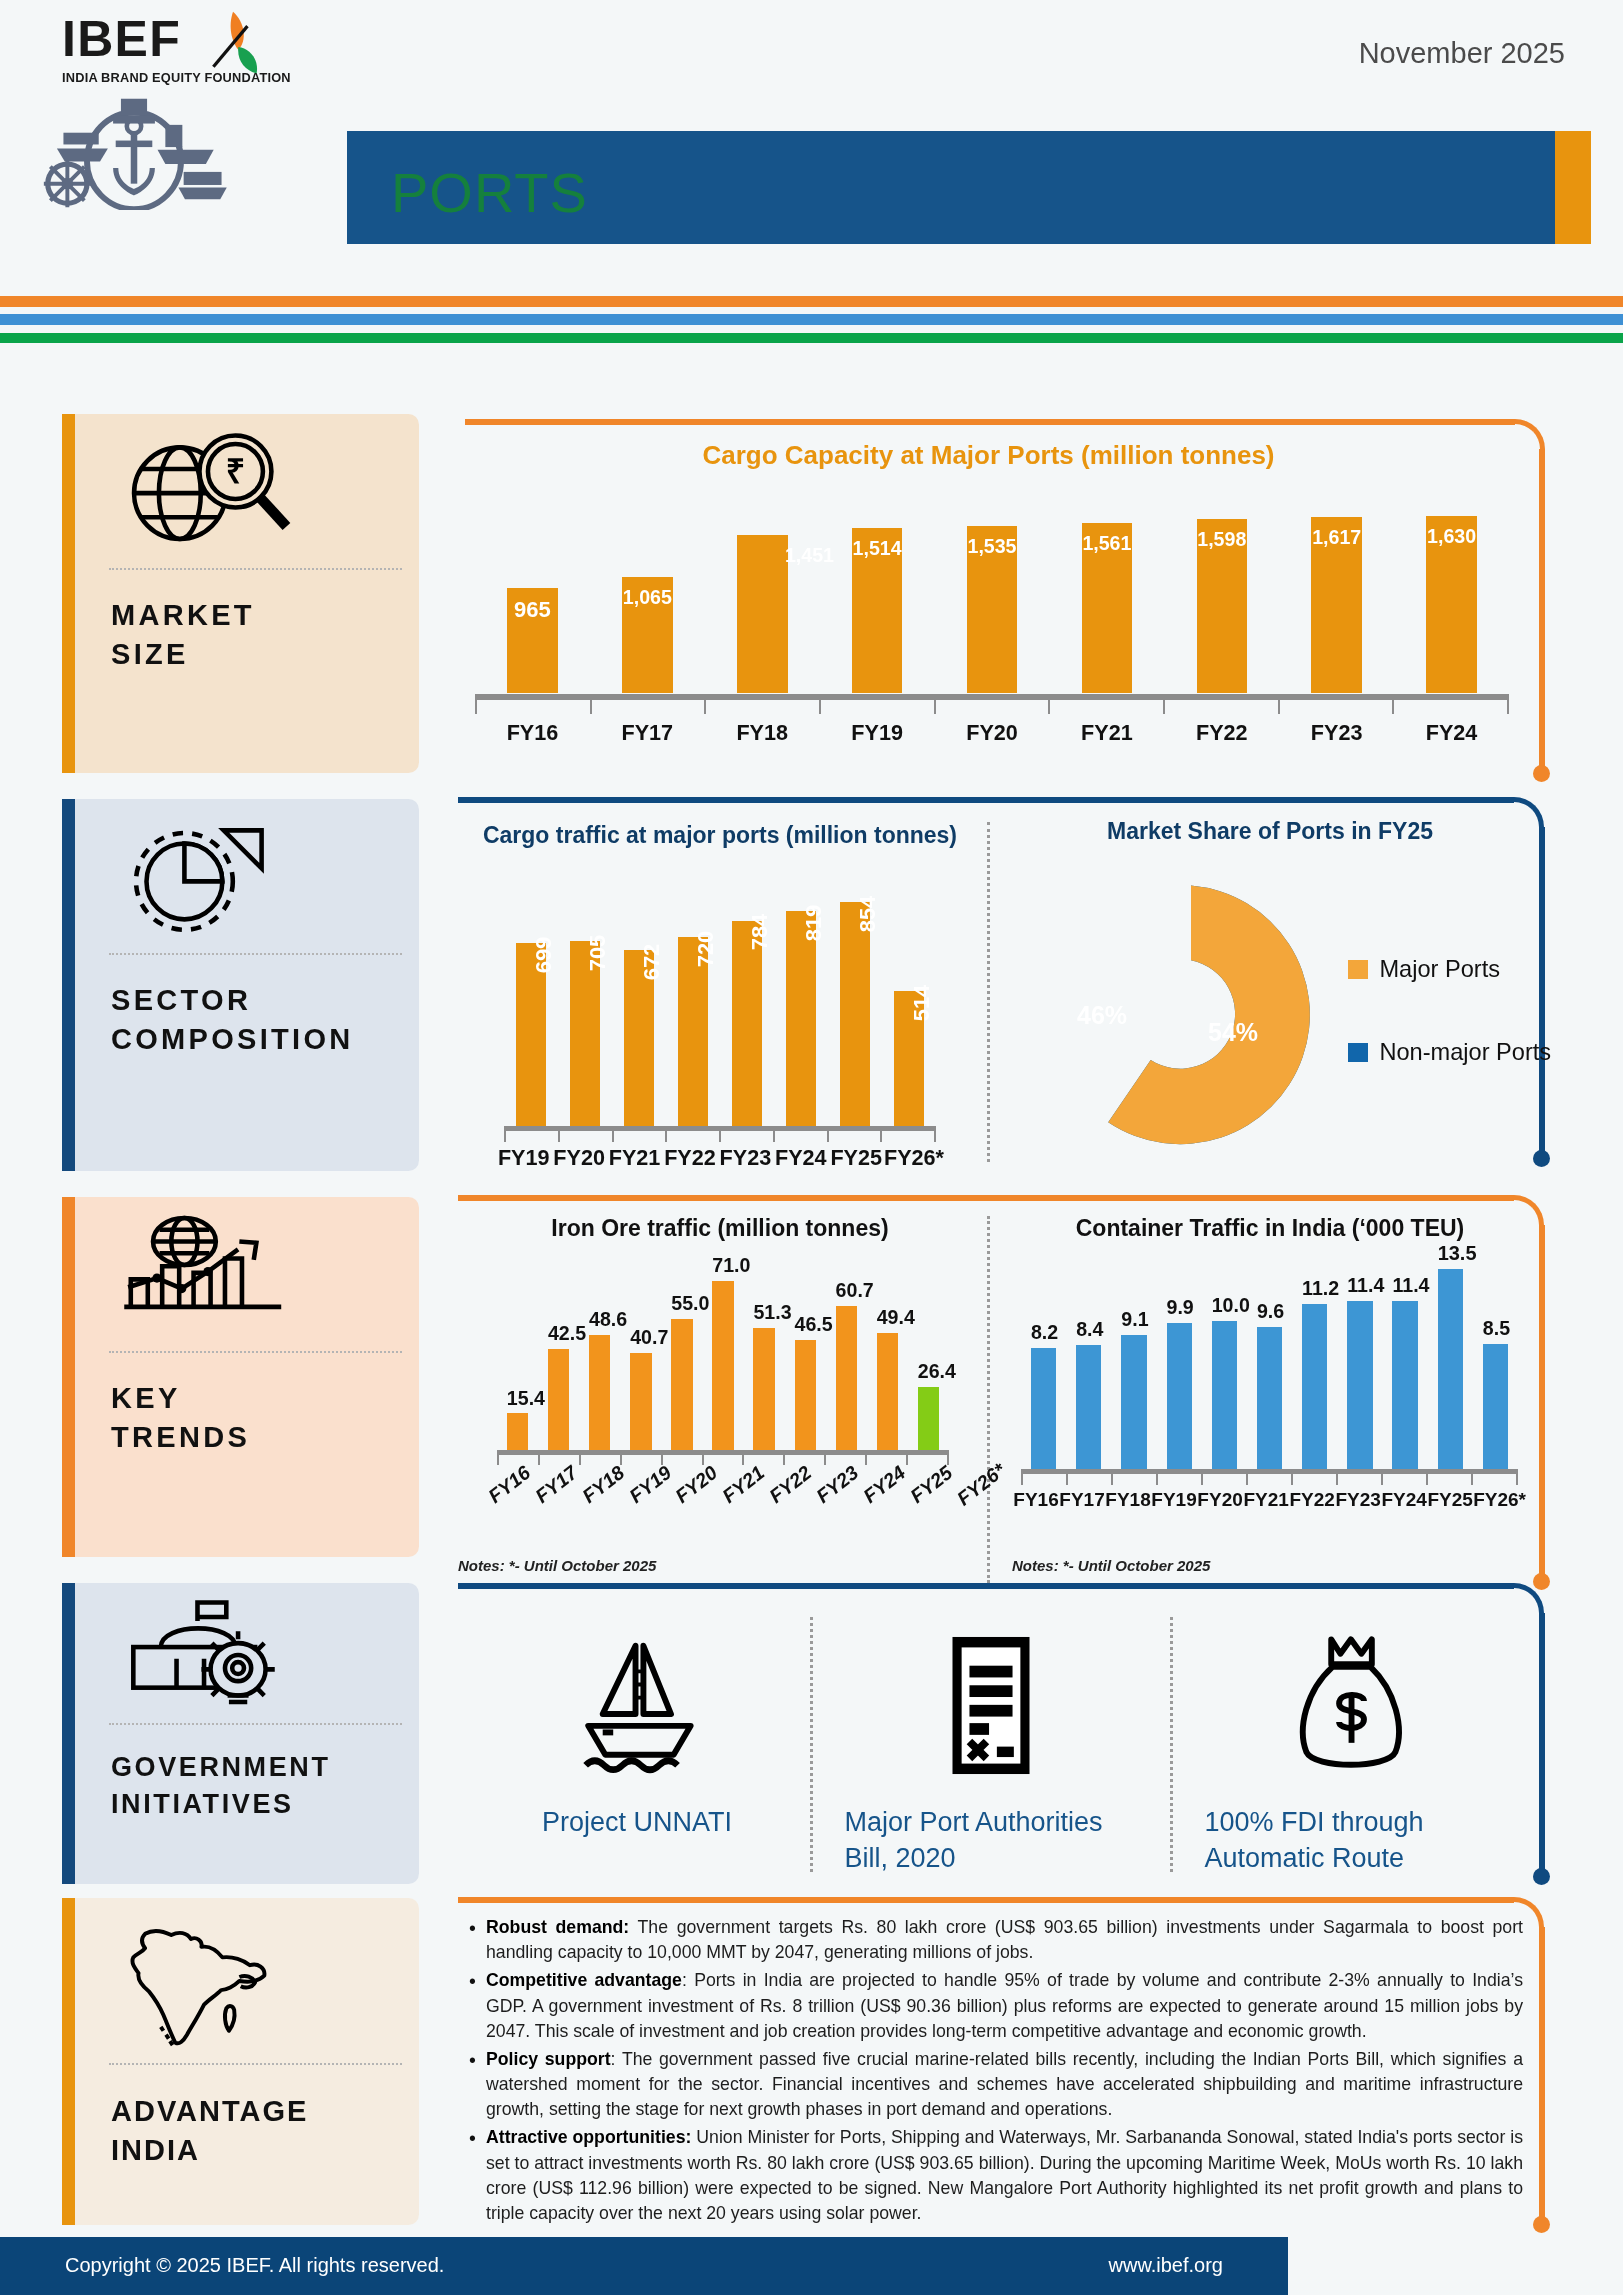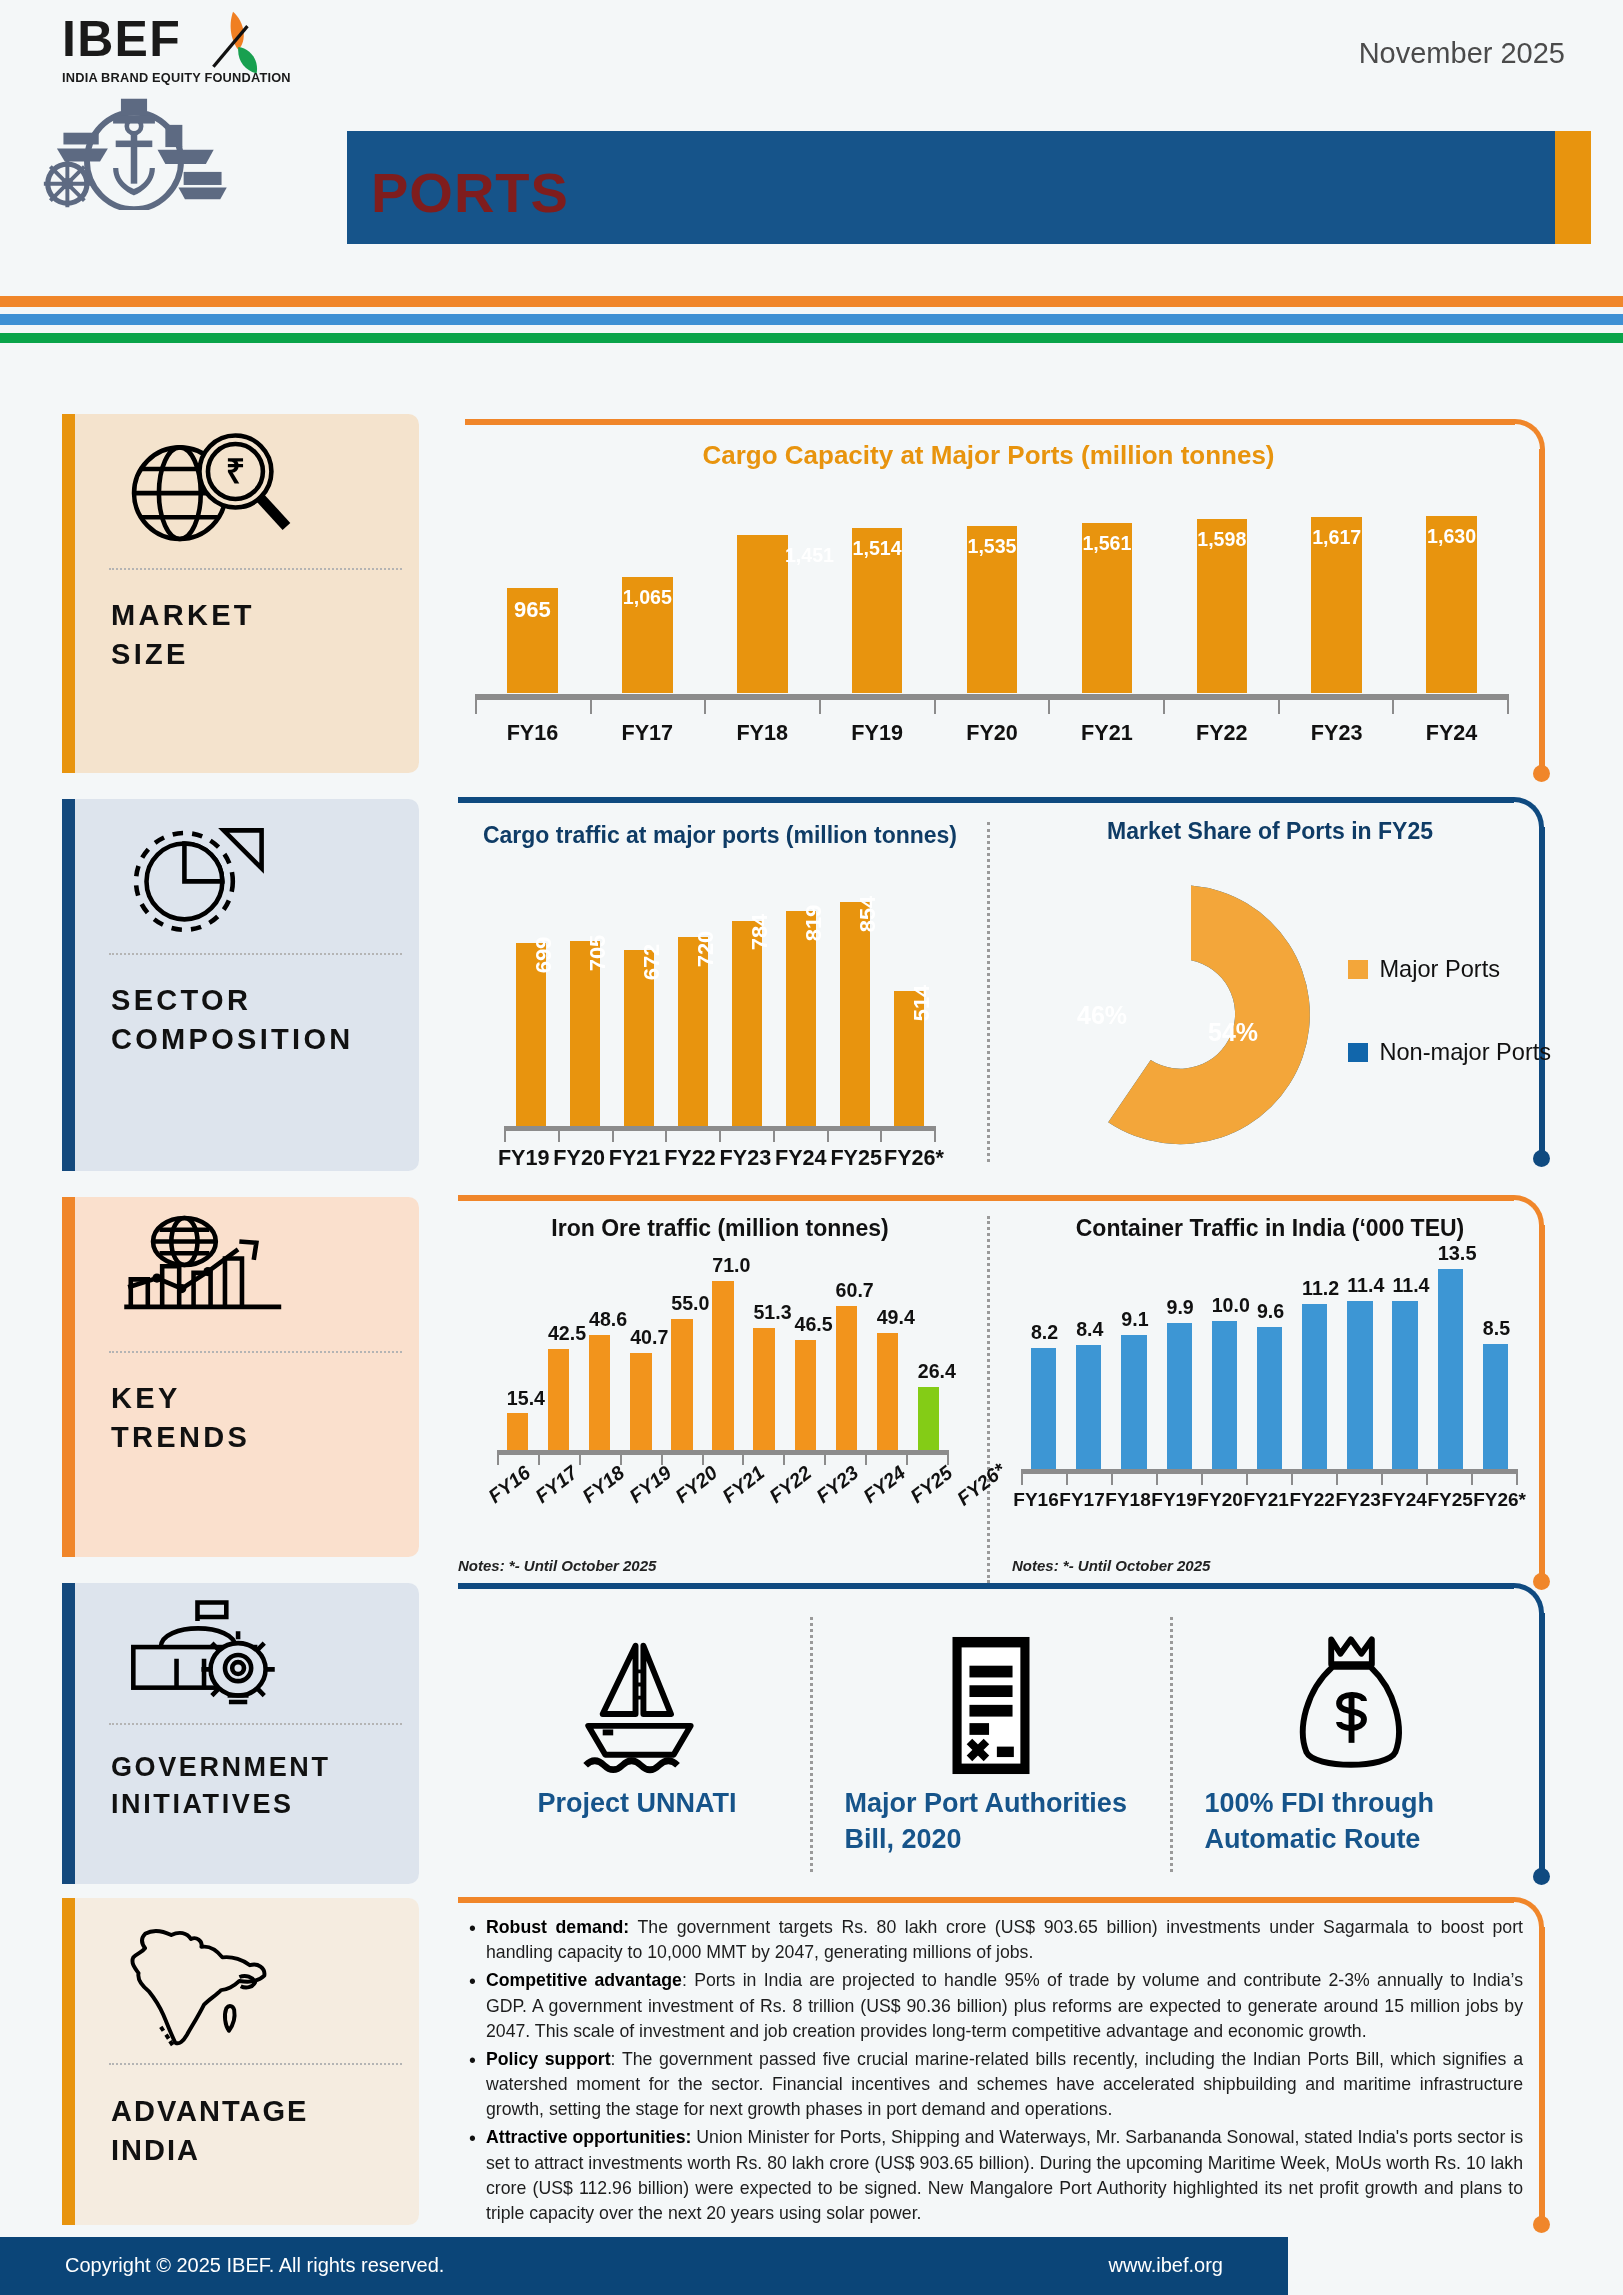--- a/index.html
+++ b/index.html
@@ -16,22 +16,22 @@
   .header { position: absolute; left: 0; top: 0; width: 1624px; height: 288px; }
   .logo-block { position: absolute; left: 62px; top: 14.4px; width: 275px; }
   .logo-word { font-family: "Liberation Sans", sans-serif; font-weight: bold; font-size: 50px;
                letter-spacing: 1.3px; color: #1a1a1a; line-height: 1; }
   .logo-sub { font-size: 12.8px; font-weight: bold; letter-spacing: 0.2px; color: #1a1a1a; margin-top: 5.2px; }
   .logo-flag { position: absolute; left: 137px; top: -5.2px; width: 72px; height: 69px; }
   .ports-illustration { position: absolute; left: 36px; top: 92px; width: 196px; height: 118px; }
   .title-bar { position: absolute; left: 347px; top: 131px; width: 1244px; height: 113px; }
   .title-bar .blue { position: absolute; left: 0; top: 0; width: 1208px; height: 113px; background: #16548a; }
   .title-bar .orange { position: absolute; left: 1208px; top: 0; width: 36px; height: 113px; background: #e8940e; }
-  .title-bar .txt { position: absolute; left: 24px; top: 29px; color: #7f1d1d;
-                    font-size: 56px; font-weight: bold; letter-spacing: 1px; }
+  .title-bar .txt { position: absolute; left: 44px; top: 29px; color: #15803d;
+                    font-size: 56px; font-weight: normal; letter-spacing: 1px; }
   .month { position: absolute; right: 59px; top: 37px; font-size: 29px; color: #4b4b4b; }
 
   .stripes { position: absolute; left: 0; top: 296px; width: 1624px; }
   .stripes div { width: 100%; }
   .s-orange { height: 10.5px; background: #f0862a; }
   .s-gap1   { height: 7.9px; background: #f4f7f8; }
   .s-blue   { height: 10.5px; background: #3e90d4; }
   .s-gap2   { height: 7.9px; background: #f4f7f8; }
   .s-green  { height: 10.5px; background: #0aa44a; }
 
@@ -89,21 +89,21 @@
 
   
   .legend { position: absolute; }
   .leg-row { display: flex; align-items: center; margin-bottom: 56px; }
   .leg-sw { width: 19.6px; height: 19.6px; margin-right: 11.8px; }
   .leg-tx { font-size: 23.6px; color: #111; }
 
   
   .gi-col { position: absolute; text-align: center; }
   .gi-ico { margin: 0 auto; }
-  .gi-lbl { font-size: 27px; font-weight: bold; color: #16548a; line-height: 1.35; margin-top: 2px; }
+  .gi-lbl { font-size: 27px; font-weight: normal; color: #16548a; line-height: 1.35; margin-top: 21px; }
 
   
   .bullets { position: absolute; }
   .blt { display: flex; margin-bottom: 2.6px; }
   .blt .dot { width: 17px; flex: none; font-size: 19.6px; line-height: 1.42; color: #111; }
   .blt .txt { font-size: 17.7px; line-height: 1.43; color: #1d1d1d; text-align: justify; }
   .blt .txt b { color: #000; }
 
   
   .footer { position: absolute; left: 0; bottom: 0; width: 1288px; height: 58px; background: #0b4578; }

